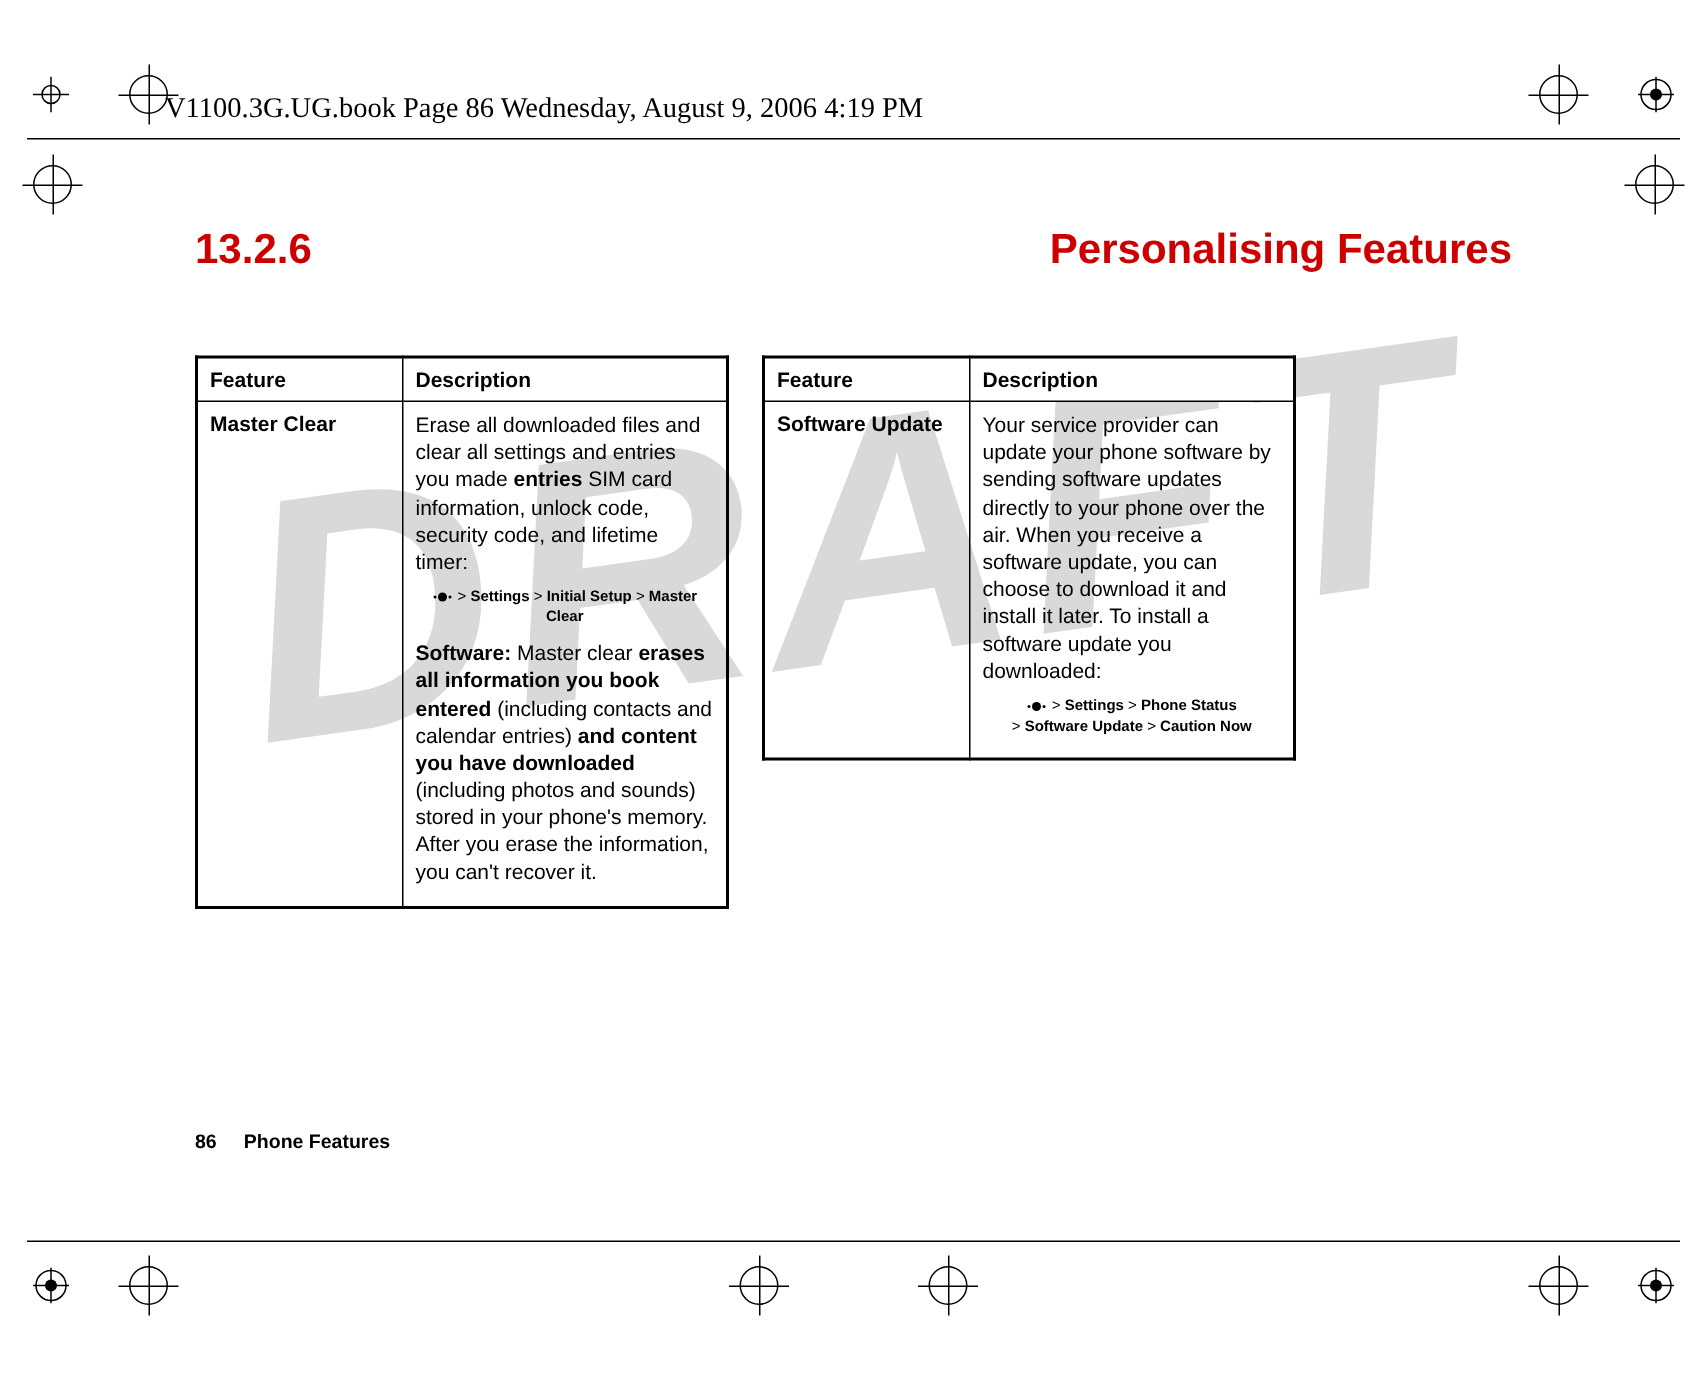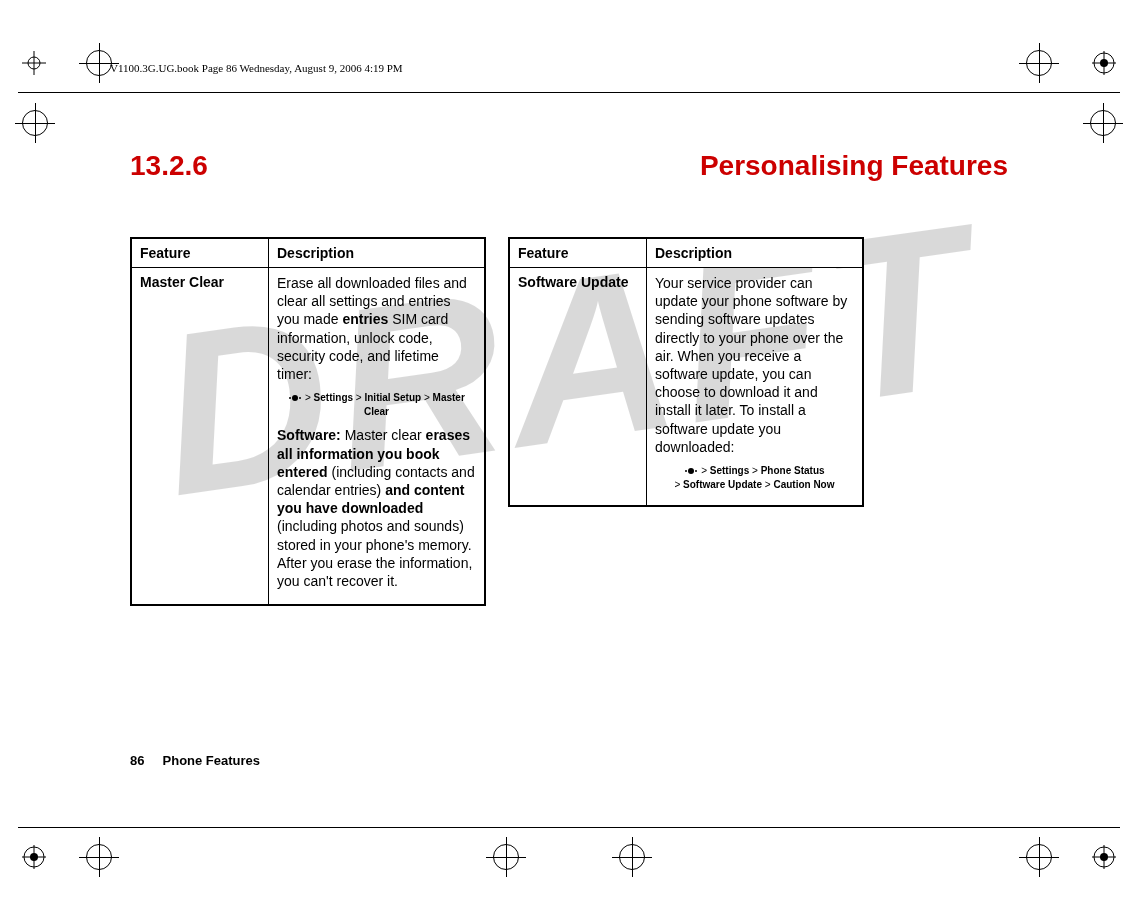--- a/index.html
+++ b/index.html
@@ -44,21 +44,21 @@
     position: absolute;
     left: 18px; right: 18px;
     top: 92px; bottom: 92px;
     border-top: 1px solid #000;
     border-bottom: 1px solid #000;
   }
   .header-line {
     position: absolute;
     top: 62px;
     left: 110px;
-    font-size: 11px;
+    font-size: 19px;
     font-family: Georgia, "Times New Roman", serif;
   }
   .watermark {
     position: absolute;
     font-size: 230px;
     font-weight: bold;
     color: rgba(0,0,0,0.15);
     left: 50%;
     top: 360px;
     transform: translate(-50%,-50%) rotate(-8deg);

